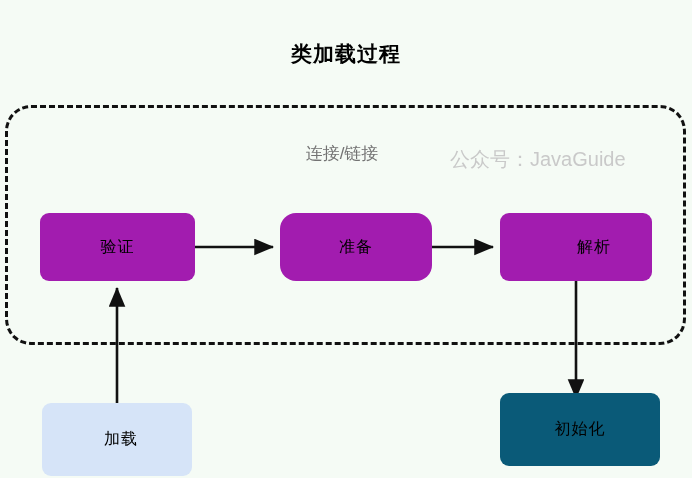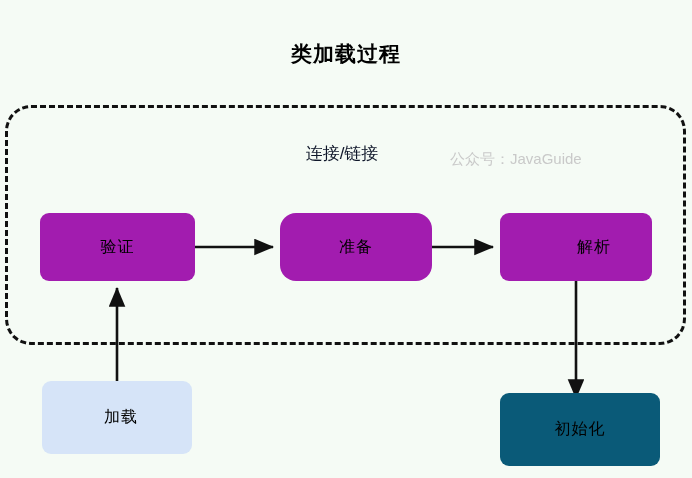--- a/index.html
+++ b/index.html
@@ -49,30 +49,30 @@
   }
 
   
   .group-label {
     position: absolute;
     left: 262px;
     top: 142px;
     width: 160px;
     text-align: center;
     font-size: 17px;
-    color: #0f172a;
+    color: #737373;
   }
 
   
   .watermark {
     position: absolute;
     left: 450px;
     top: 148px;
     color: #c9c9c9;
-    font-size: 15px;
+    font-size: 20px;
     line-height: 22px;
     white-space: nowrap;
   }
   .watermark div { color: #c9c9c9; }
 
   
   .node {
     position: absolute;
     box-sizing: border-box;
     border-radius: 9px;
@@ -82,21 +82,21 @@
     font-size: 16px;
     letter-spacing: 1px;
   }
   .node-teal  { background: #a21caf; color: #000000; }
   .node-light { background: #d6e4f8; color: #000000; }
   .node-dark  { background: #0a5a78; color: #000000; }
 
   #node-verify  { left: 40px;  top: 213px; width: 155px; height: 68px; }
   #node-prepare { left: 280px; top: 213px; width: 152px; height: 68px; border-radius: 16px; }
   #node-resolve { left: 500px; top: 213px; width: 152px; height: 68px; padding-left: 36px; }
-  #node-load    { left: 42px;  top: 381px; width: 150px; height: 73px; padding-left: 8px; }
+  #node-load    { left: 42px;  top: 403px; width: 150px; height: 73px; padding-left: 8px; }
   #node-init    { left: 500px; top: 393px; width: 160px; height: 73px; }
 
   
   #connectors {
     position: absolute;
     left: 0;
     top: 0;
     width: 692px;
     height: 478px;
     pointer-events: none;

